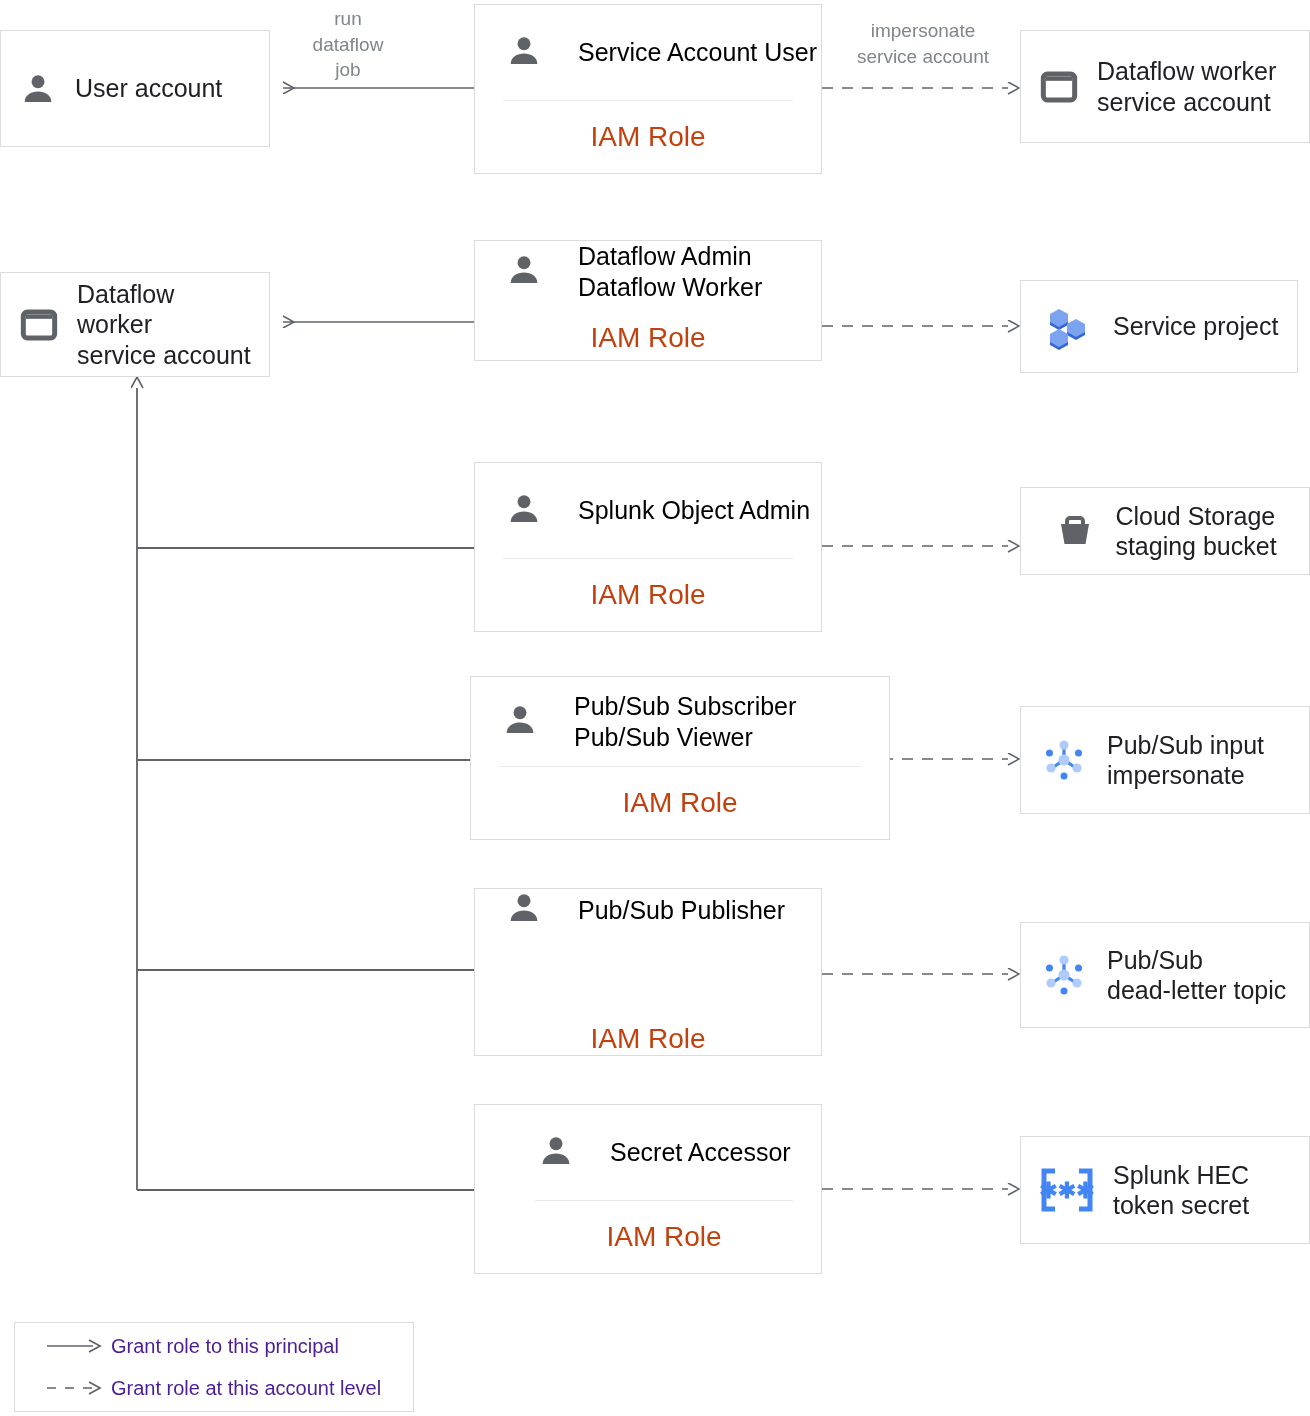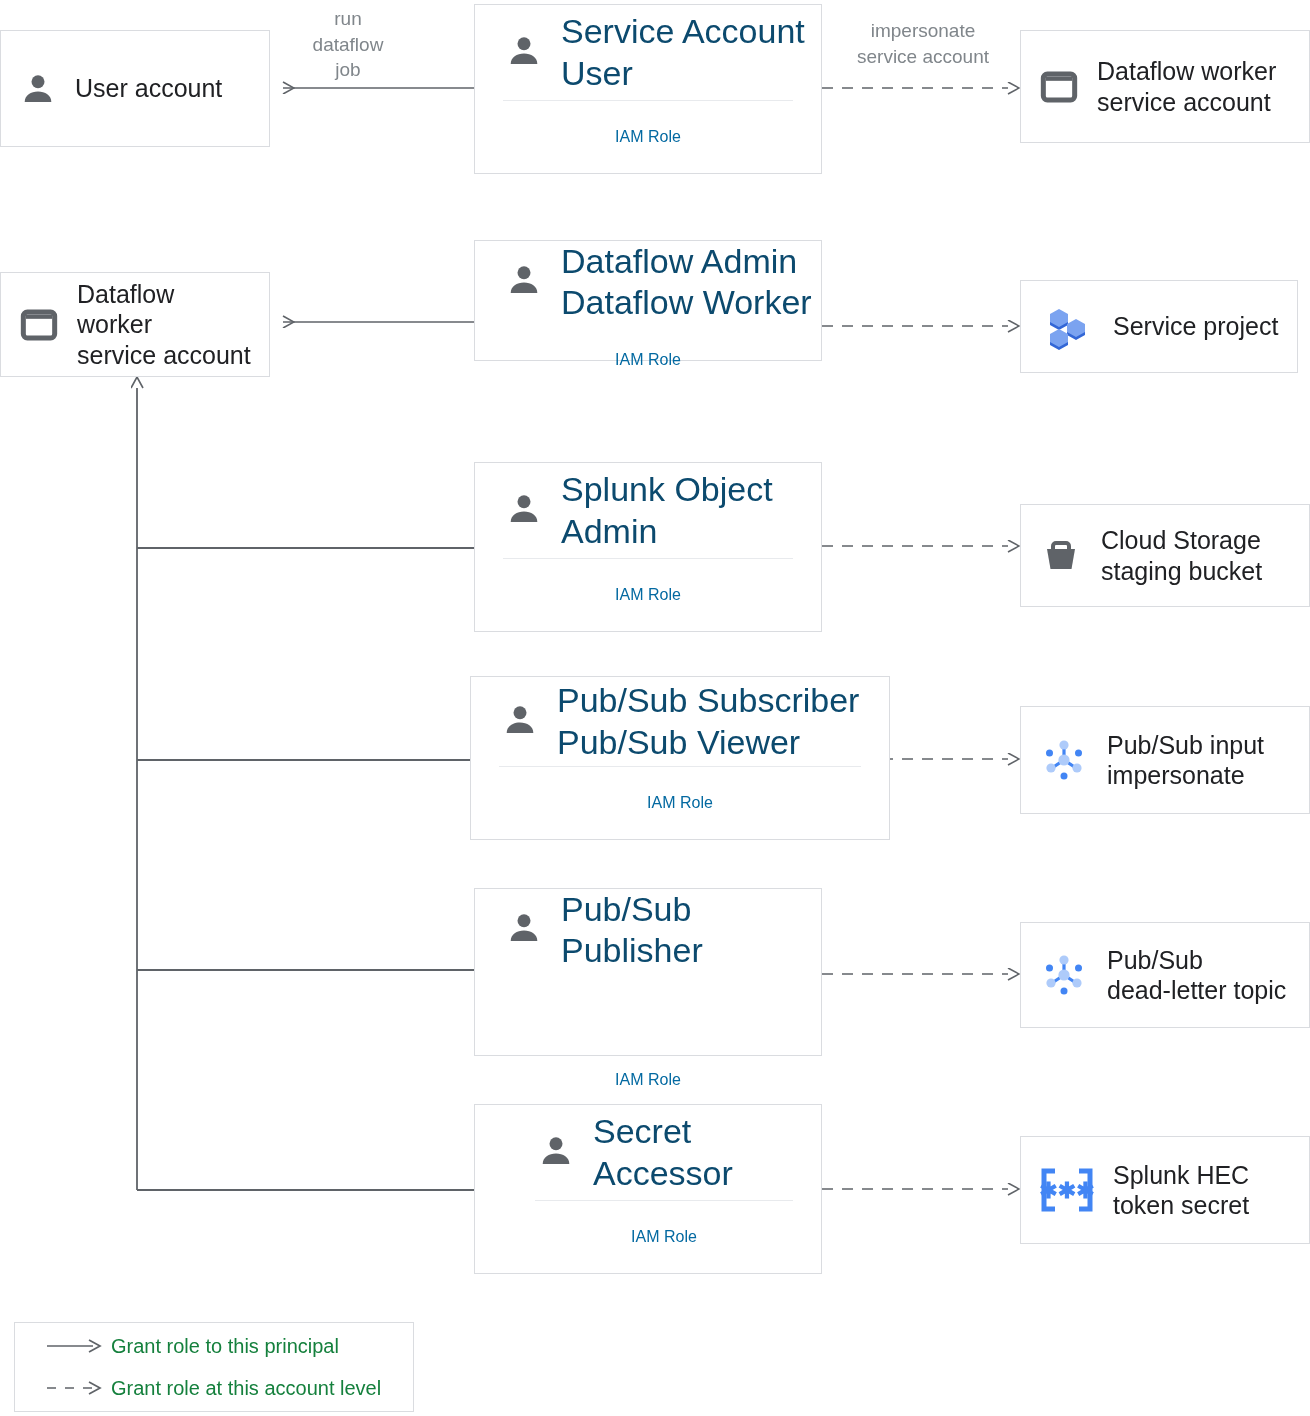--- a/index.html
+++ b/index.html
@@ -62,38 +62,39 @@
     flex: 1 1 auto;
     display: flex;
     align-items: center;
     padding: 0 0 0 30px;
   }
   .role-top .ent-icon {
     flex: 0 0 auto;
     margin-right: 18px;
   }
   .role-names {
-    font-size: 34px;
+    font-size: 25px;
     line-height: 1.22;
-    color: #0c4a6e;
+    color: #000000;
     white-space: pre-line;
+    margin-left: 17px;
   }
   .role-divider {
     height: 1px;
     background: #e8eaed;
     margin: 0 28px;
   }
   .role-foot {
     flex: 0 0 auto;
     height: 72px;
     display: flex;
     align-items: center;
     justify-content: center;
-    font-size: 16px;
-    color: #0369a1;
+    font-size: 28px;
+    color: #c2410c;
   }
 
   
   .edge-label {
     position: absolute;
     font-size: 19px;
     line-height: 1.35;
     color: #80868b;
     text-align: center;
     white-space: pre-line;
@@ -115,21 +116,21 @@
     align-items: center;
     height: 42px;
   }
   .legend-glyph {
     flex: 0 0 66px;
     display: flex;
     align-items: center;
   }
   .legend-text {
     font-size: 20px;
-    color: #15803d;
+    color: #4c1d95;
   }
 </style>
 </head>
 <body>
 
 <div id="diagram">
 
   <svg class="edges" viewBox="0 0 1310 1416">
     <defs>
       <marker id="arrowL" markerWidth="14" markerHeight="14" refX="12" refY="6" orient="auto" markerUnits="userSpaceOnUse">
@@ -301,21 +302,21 @@
         <polygon points="31,17 40,22 40,32 31,37 22,32 22,22" fill="#7ba3f0"></polygon>
         <polygon points="22,30 31,35 40,30 40,33 31,38 22,33" fill="#3367d6"></polygon>
 
         <polygon points="14,27 23,32 23,42 14,47 5,42 5,32" fill="#7ba3f0"></polygon>
         <polygon points="5,40 14,45 23,40 23,43 14,48 5,43" fill="#3367d6"></polygon>
       </svg>
     </span>
     <span class="ent-label">Service project</span>
   </div>
 
-  <div class="box entity" style="left:1020px; top:504px; width:290px; height:103px;">
+  <div class="box entity" style="left:1020px; top:487px; width:290px; height:88px;justify-content:center;">
     <span class="ent-icon">
       <svg width="44" height="44" viewBox="0 0 44 44" aria-hidden="true">
 
         <path d="M14 15v-3a3 3 0 0 1 3-3h10a3 3 0 0 1 3 3v3" fill="none" stroke="#5f6368" stroke-width="4" stroke-linecap="square"></path>
 
         <path d="M8 15h28l-3.5 20H11.5z" fill="#5f6368"></path>
       </svg>
     </span>
     <span class="ent-label">Cloud Storage
 staging bucket</span>

